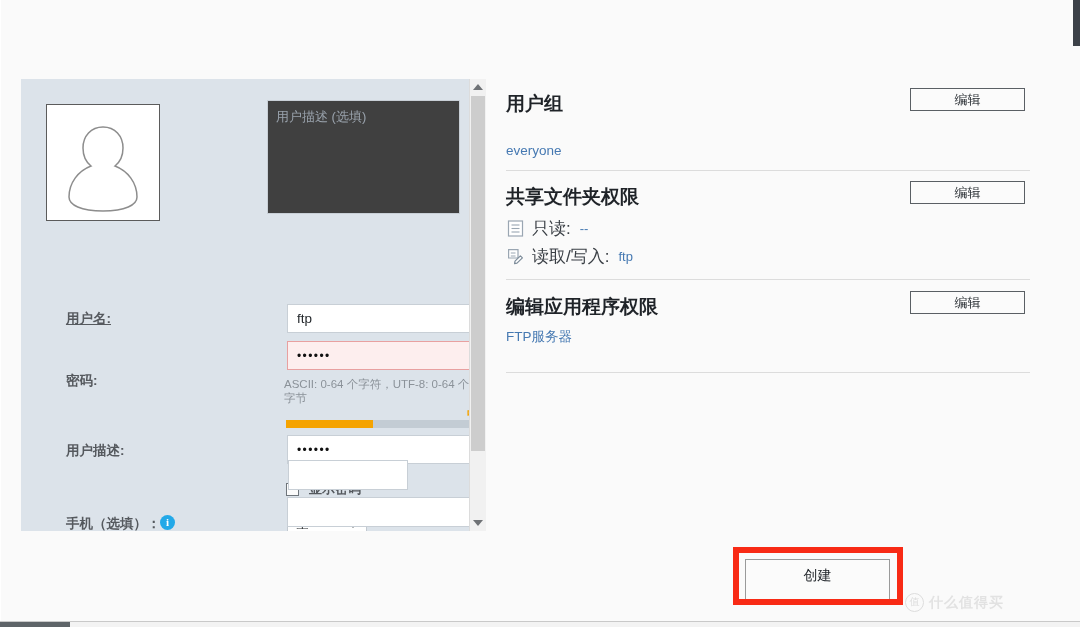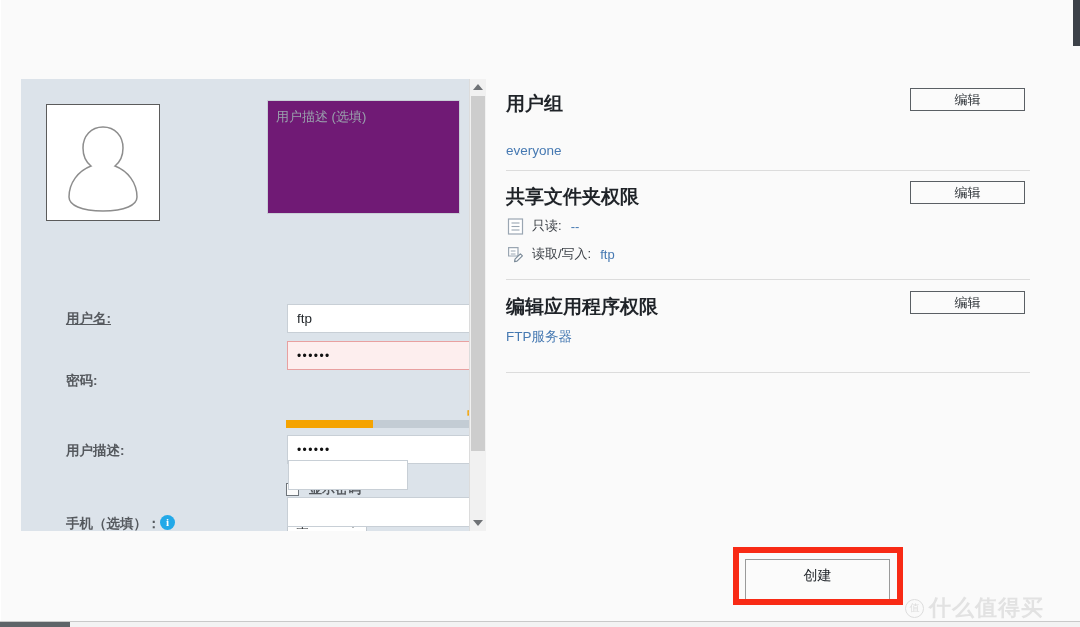--- a/index.html
+++ b/index.html
@@ -94,21 +94,21 @@
     border: 1px solid #5b5b5b;
     box-sizing: border-box;
   }
   .avatar-box svg { display:block; }
 
   
   .desc-field {
     position: absolute;
     left: 246px; top: 21px;
     width: 193px; height: 114px;
-    background: #701a75;
+    background: #404040;
     border: 1px solid #c8cfd6;
     box-sizing: border-box;
   }
   .desc-ph {
     position: absolute;
     left: 8px; top: 7px;
     font-size: 13px;
     color: #9aa3ad;
   }
 
@@ -295,21 +295,21 @@
     height: 1px;
     background: #dcdcdc;
   }
   .perm-row {
     position: absolute;
     display: flex;
     align-items: center;
   }
   .perm-icon { width: 17px; height: 17px; margin-right: 8px; }
   .perm-label {
-    font-size: 13px; color: #3a3f45;
+    font-size: 17px; color: #3a3f45;
   }
   .perm-value {
     font-size: 13px; color: #4679b2; margin-left: 9px;
   }
   .perm-value.dim { color: #4679b2; }
 
   
   .footer-btn {
     position: absolute;
     height: 41px;
@@ -342,21 +342,21 @@
     width: 17px; height: 17px;
     border-radius: 50%;
     border: 1.5px solid #b9b9b9;
     color: #b9b9b9;
     font-size: 10px;
     line-height: 15px;
     text-align: center;
     margin-right: 5px;
   }
   .wm-text {
-    font-size: 22px;
+    font-size: 14px;
     color: #c6c6c6;
     letter-spacing: 1px;
     font-weight: bold;
   }
 </style>
 </head>
 <body>
 
 <div id="app">
 
@@ -376,20 +376,21 @@
       <div class="desc-field">
         <div class="desc-ph">用户描述 (选填)</div>
       </div>
 
       <div class="row-label" style="left:45px; top:231px;text-decoration:underline;">用户名:</div>
       <div class="txt-input" style="left:266px; top:225px; width:193px; height:29px;">ftp</div>
 
       <div class="row-label" style="left:45px; top:269px;margin-top:24px;">密码:</div>
       <div class="txt-input err dots" style="left:266px; top:262px; width:193px; height:29px;">••••••</div>
 
+      <div class="hint-text">ASCII: 0-64 个字符，UTF-8: 0-64 个字节</div>
 
       <div class="strength-label">中</div>
       <div class="strength-track">
         <div class="strength-fill" id="strength-fill" style="width: 45%;"></div>
       </div>
 
       <div class="row-label" style="left:45px; top:363px;">用户描述:</div>
       <div class="txt-input dots" style="left:266px; top:356px; width:193px; height:29px;">••••••</div>
 
       <div class="chk-row">

